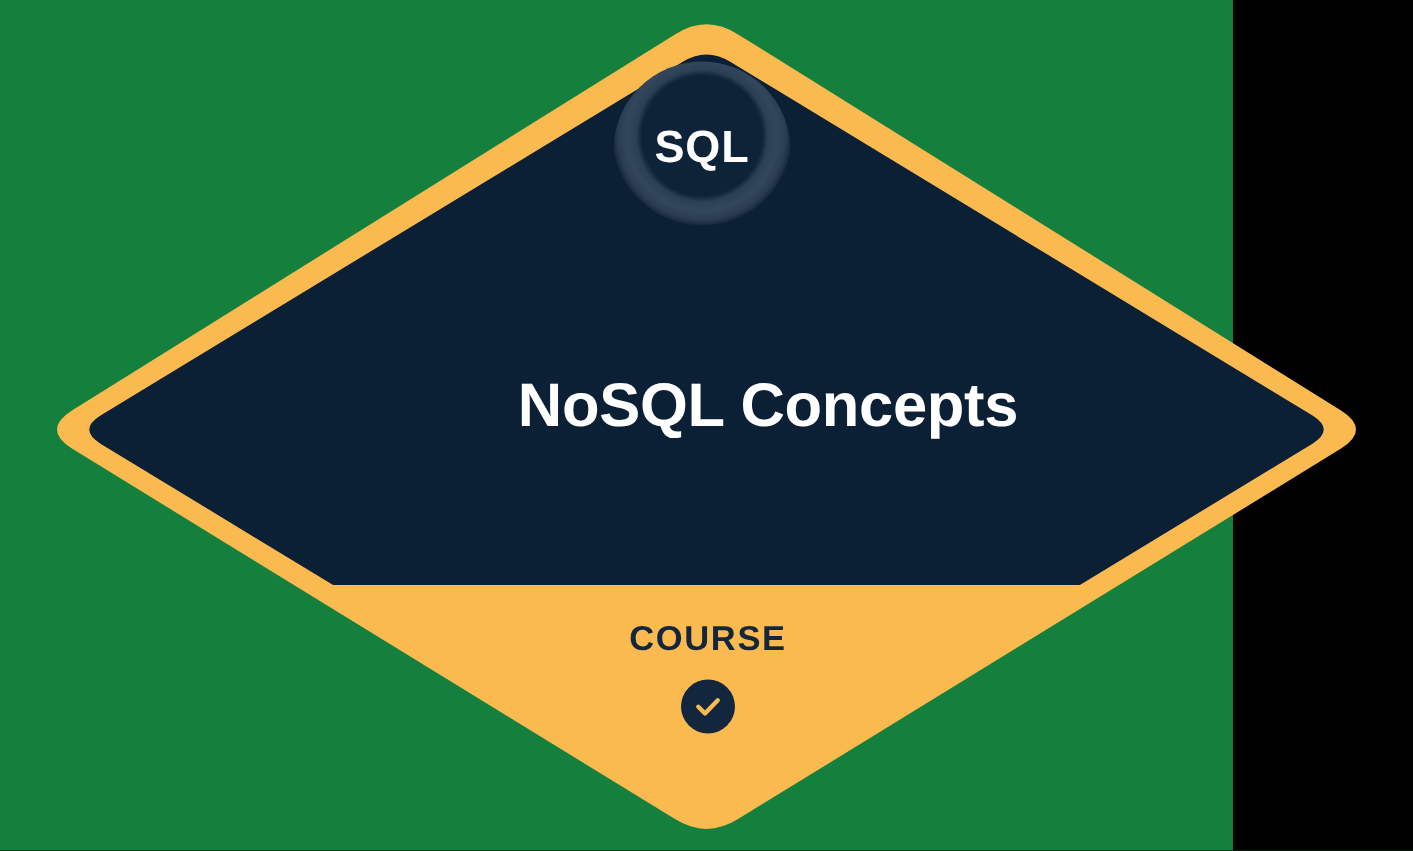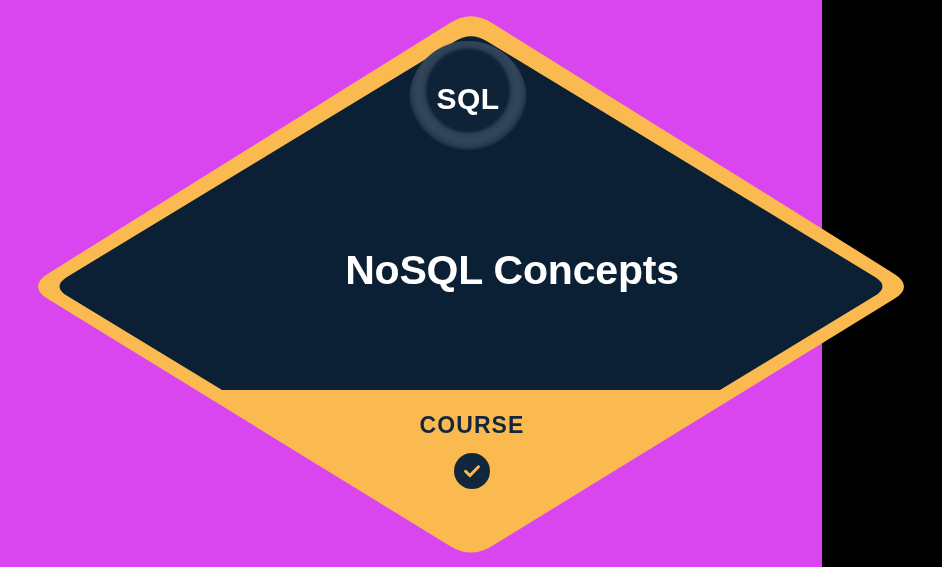--- a/index.html
+++ b/index.html
@@ -12,21 +12,21 @@
     height: 567px;
     overflow: hidden;
     font-family: "Liberation Sans", sans-serif;
     -webkit-font-smoothing: antialiased;
   }
 
   #stage {
     position: relative;
     width: 822px;
     height: 567px;
-    background: #d946ef;
+    background: #15803d;
   }
 
   
   .badge-wrap {
     position: absolute;
     left: 0;
     top: 0;
     width: 942px;
     height: 567px;
   }

